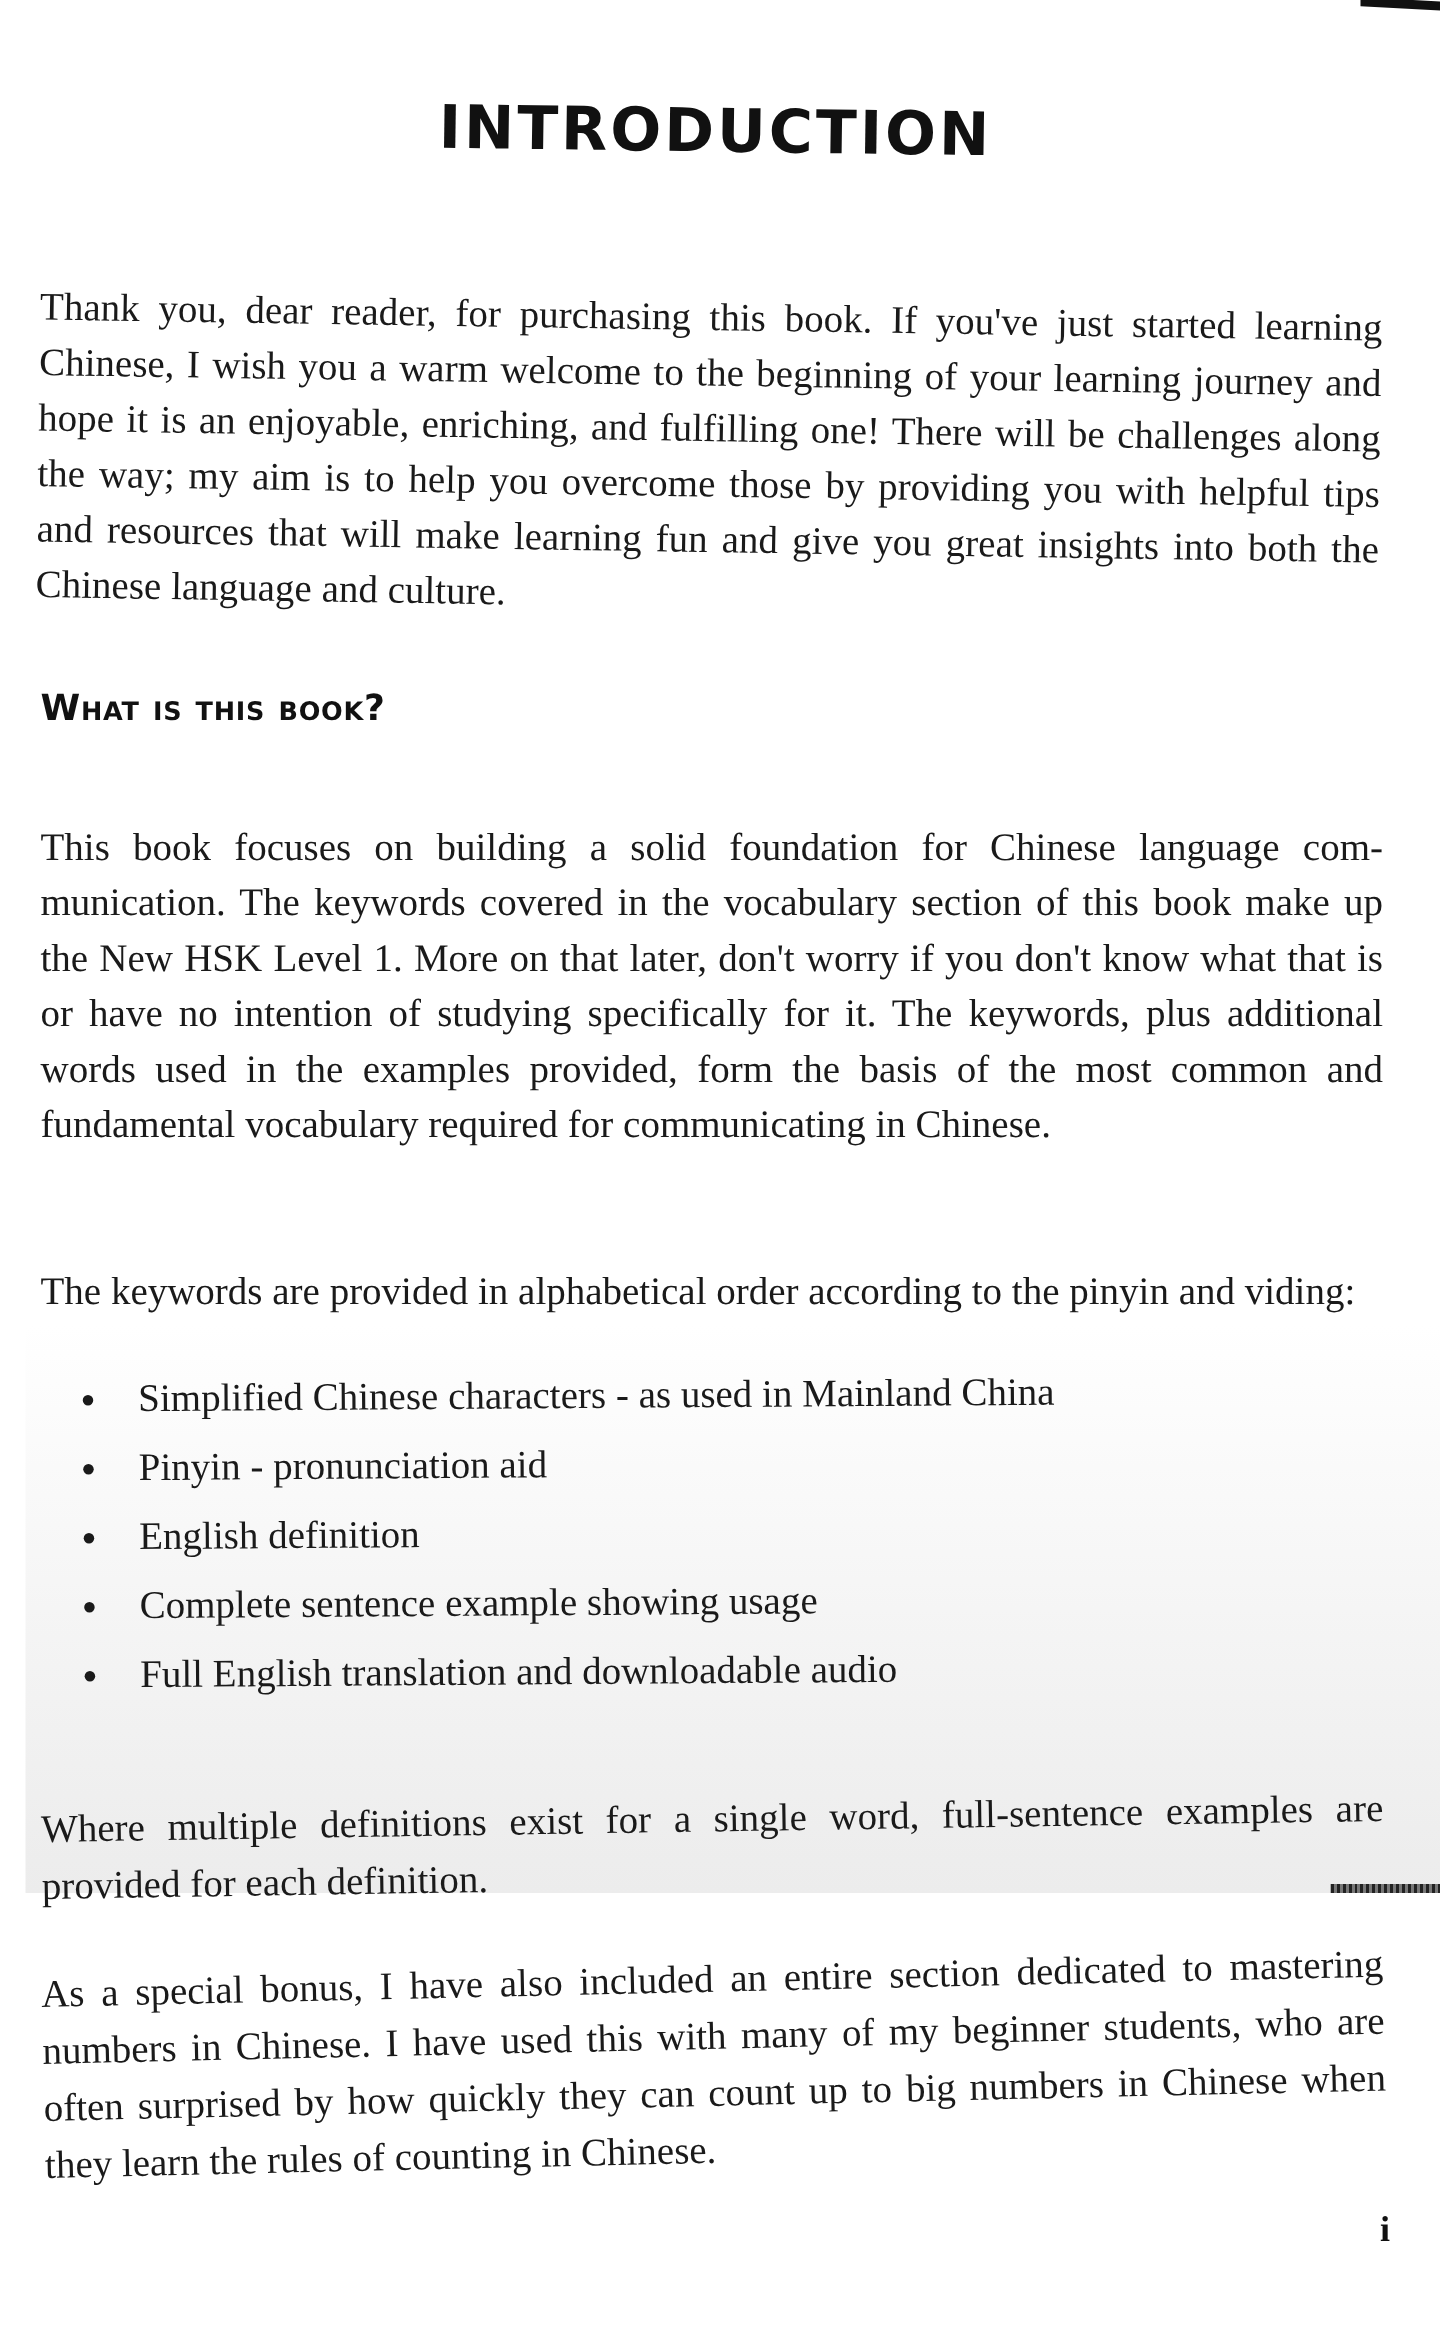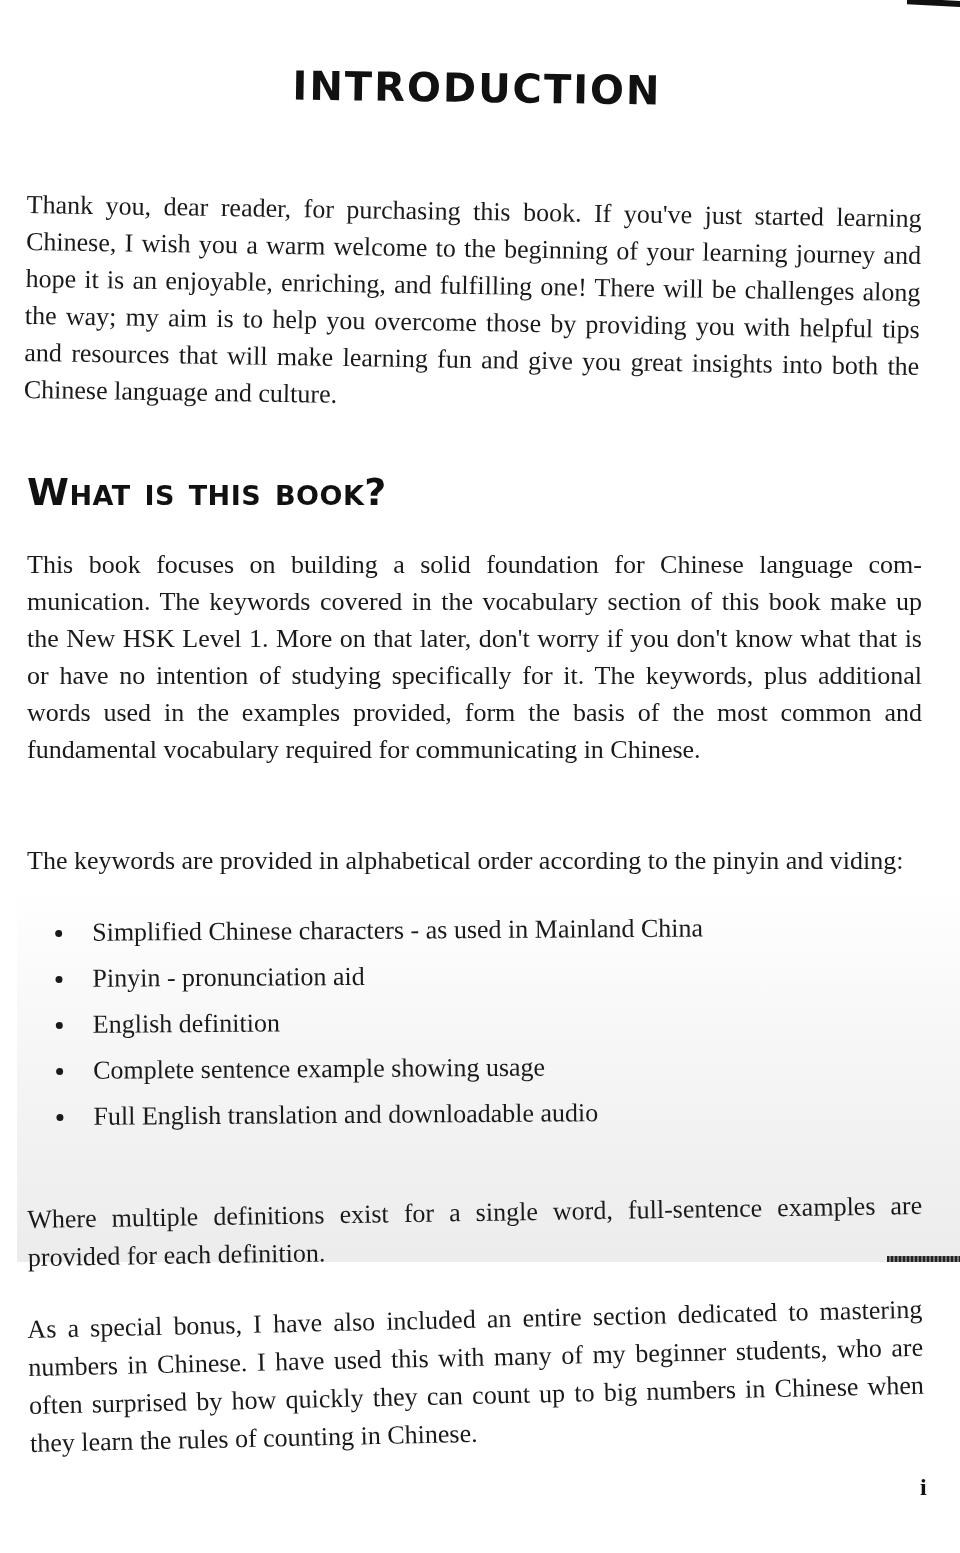--- a/index.html
+++ b/index.html
@@ -62,21 +62,21 @@
     text-align: justify;
     hyphens: manual;
   }
   .p1 { top: 160px; transform: rotate(0.9deg); transform-origin: left top; }
   .heading {
     position: absolute;
     left: 10px;
     top: 438px;
     font-family: "DejaVu Sans", "Liberation Sans", sans-serif;
     font-weight: bold;
-    font-size: 38px;
+    font-size: 24px;
     color: #111;
     font-variant: small-caps;
     letter-spacing: 0.5px;
   }
   .p2 { top: 520px; line-height: 37px; }
   .p3 { top: 815px; line-height: 39px; }
   .bullets {
     position: absolute;
     left: 38px;
     top: 910px;

